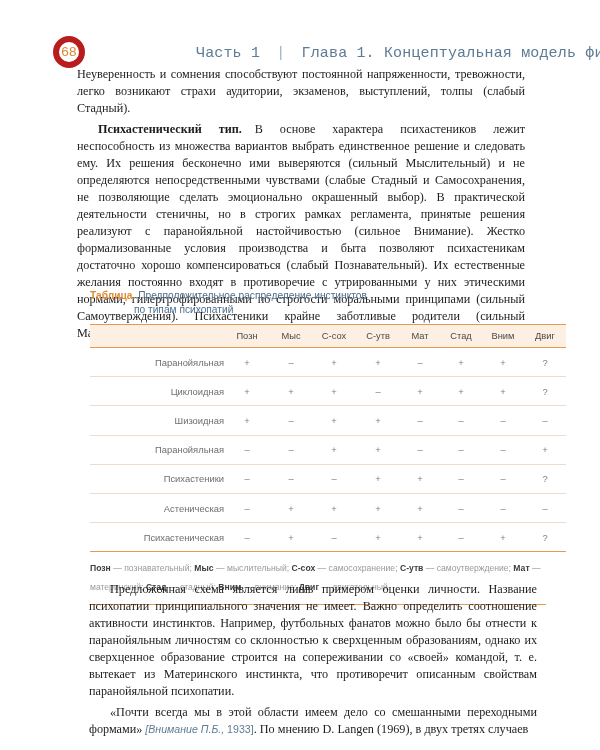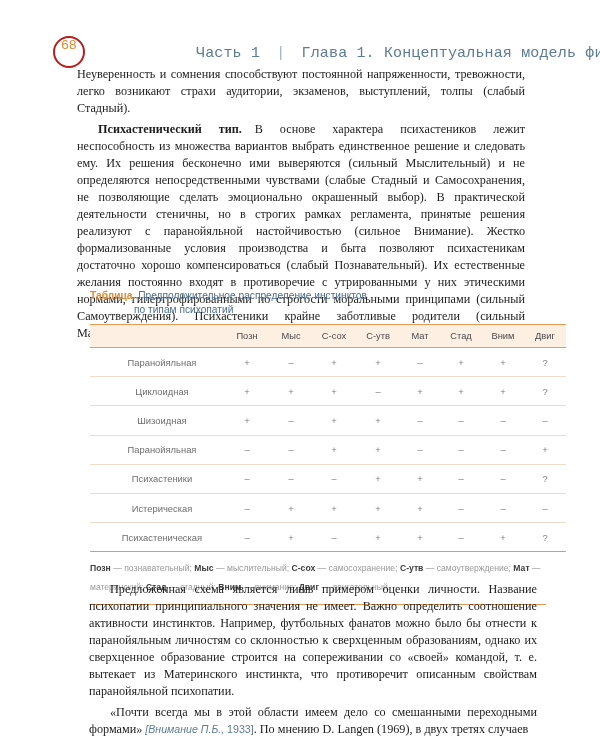--- a/index.html
+++ b/index.html
@@ -29,24 +29,25 @@
     top: 18px;
     width: 600px;
     height: 48px;
   }
   .folio-circle {
     position: absolute;
     left: 53px;
     top: 18px;
     width: 32px;
     height: 32px;
-    border: 2px solid #b91c1c;
+    border: 6px solid #b91c1c;
     border-radius: 50%;
     box-sizing: border-box;
     display: flex;
+    align-items: center;
     justify-content: center;
   }
   .folio-num {
     font-family: "Liberation Sans", "DejaVu Sans", sans-serif;
     font-size: 13.5px;
     color: #e08a33;
     letter-spacing: 0.2px;
     line-height: 1;
   }
   .runhead-text {
@@ -146,21 +147,21 @@
     padding-left: 10px;
   }
   table.psy tbody td {
     font-size: 9.4px;
     color: #7d7d7d;
     padding: 8.6px 0;
     text-align: center;
     border-bottom: 1px solid #eedcc8;
   }
   table.psy tbody td.rowlabel {
-    text-align: center;
+    text-align: right;
     padding-left: 10px;
     color: #6e6e6e;
     font-size: 9.4px;
   }
   table.psy tbody tr:last-child td {
     border-bottom: 1.6px solid #e49a55;
   }
 
   .table-note {
     margin-top: 7px;
@@ -277,21 +278,21 @@
           <td>–</td>
           <td>–</td>
           <td>–</td>
           <td>+</td>
           <td>+</td>
           <td>–</td>
           <td>–</td>
           <td>?</td>
         </tr>
         <tr>
-          <td class="rowlabel">Истерическая</td>
+          <td class="rowlabel">Астеническая</td>
           <td>–</td>
           <td>+</td>
           <td>+</td>
           <td>+</td>
           <td>+</td>
           <td>–</td>
           <td>–</td>
           <td>–</td>
         </tr>
         <tr>

